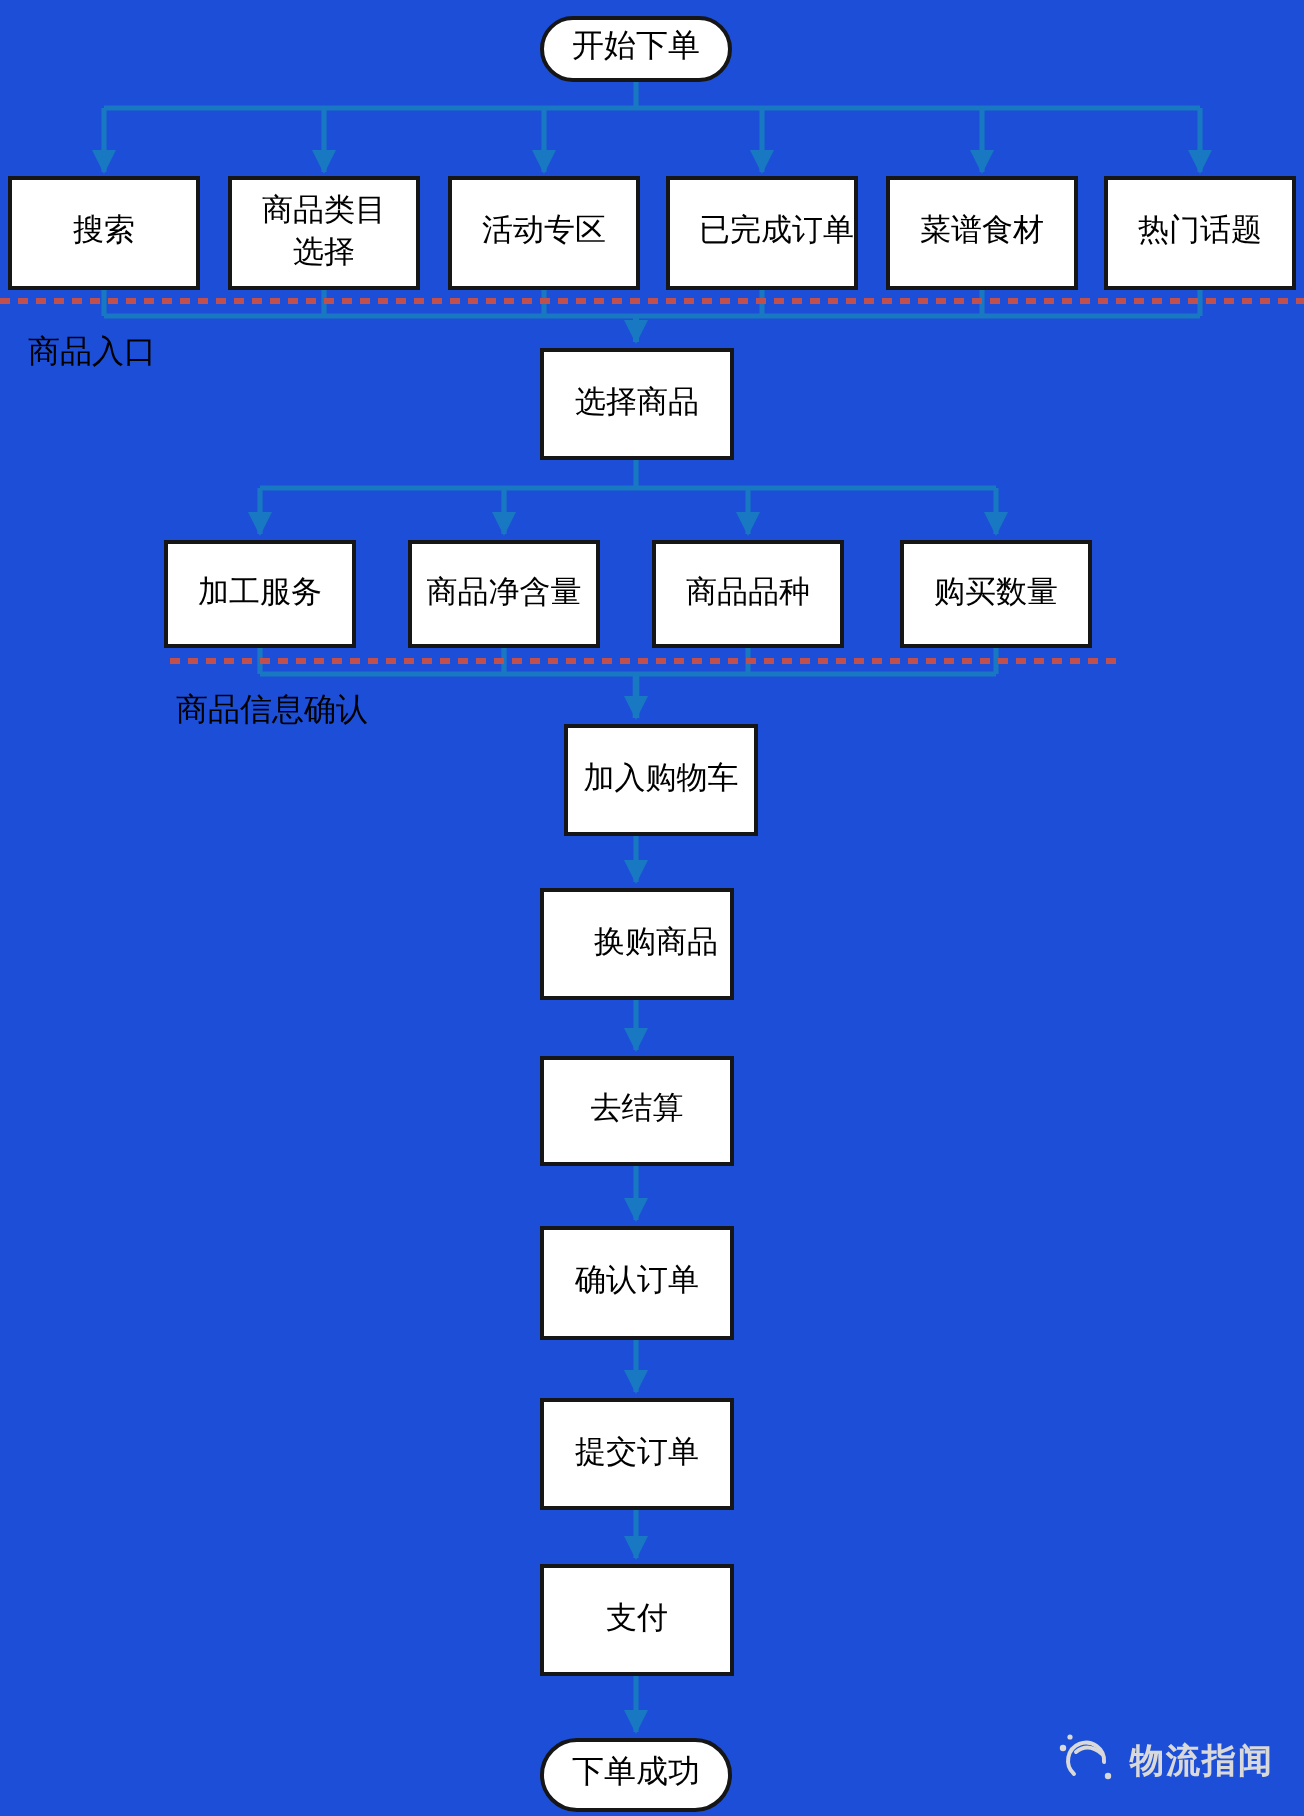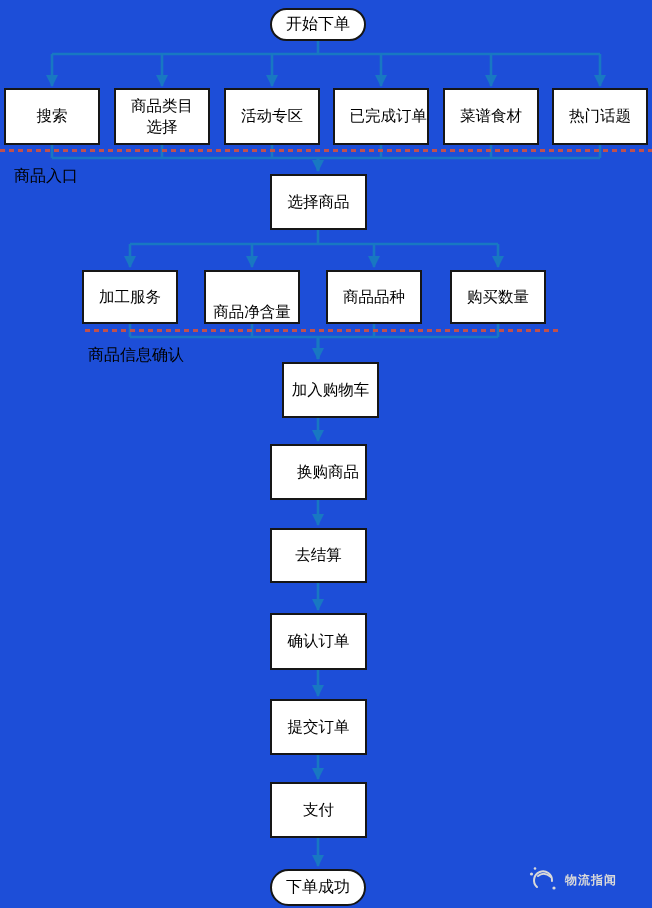--- a/index.html
+++ b/index.html
@@ -12,21 +12,21 @@
   .node{
     position:absolute;box-sizing:border-box;display:flex;align-items:center;justify-content:center;
     text-align:center;background:var(--fill);border:2.5px solid var(--border);
     font-size:15.5px;color:var(--text);line-height:1.3;white-space:pre-line;z-index:2;
   }
   .oval{border-radius:20px;font-size:16px;}
   .divider{position:absolute;height:3px;z-index:1;
     background:repeating-linear-gradient(90deg,var(--red) 0 5px,transparent 5px 9px);}
   .slabel{position:absolute;font-size:16px;color:var(--text);z-index:2;}
   .watermark{position:absolute;left:528px;top:864px;display:flex;align-items:center;gap:7px;z-index:2;}
-  .watermark-text{font-size:12px;font-weight:bold;letter-spacing:1px;color:var(--wm);}
+  .watermark-text{font-size:17px;font-weight:bold;letter-spacing:1px;color:var(--wm);}
 </style>
 </head>
 <body>
 
 <div class="canvas" style="--blue: #1878c2; --red: #c0504d; --border: #161616; --fill: #ffffff; --text: #000000; --wm: #d9d9d9;">
 
   <svg class="connectors" width="652" height="908" viewBox="0 0 652 908">
     <defs>
       <marker id="ah" viewBox="0 0 12 12" refX="11" refY="6" markerWidth="12" markerHeight="12" markerUnits="userSpaceOnUse" orient="auto">
         <path d="M0 0 L12 6 L0 12 Z" style="fill:var(--blue)"></path>
@@ -104,21 +104,21 @@
 
   <div class="slabel" style="left:14px;top:166px;">商品入口</div>
 
   <div class="node" style="left:270px;top:174px;width:97px;height:56px;">
     <span>选择商品</span>
   </div>
 
   <div class="node" style="left:82px;top:270px;width:96px;height:54px;">
     <span>加工服务</span>
   </div>
-  <div class="node" style="left:204px;top:270px;width:96px;height:54px;align-items:flex-end;">
+  <div class="node" style="left:204px;top:270px;width:96px;height:54px;">
     <span>商品净含量</span>
   </div>
   <div class="node" style="left:326px;top:270px;width:96px;height:54px;">
     <span>商品品种</span>
   </div>
   <div class="node" style="left:450px;top:270px;width:96px;height:54px;">
     <span>购买数量</span>
   </div>
 
   <div class="slabel" style="left:88px;top:345px;">商品信息确认</div>

